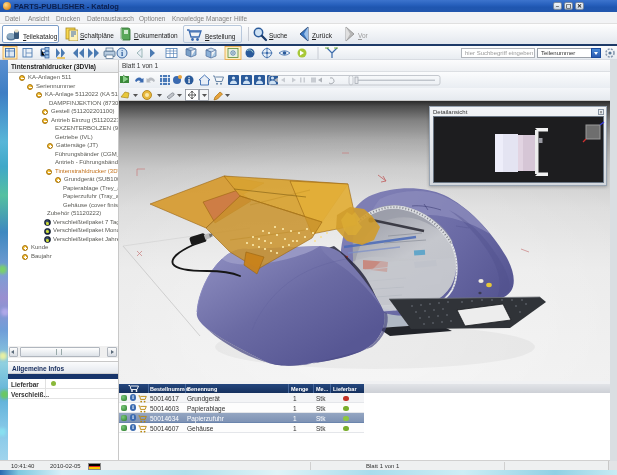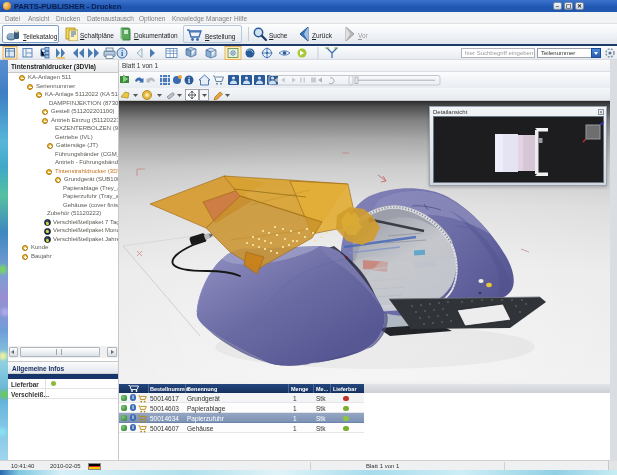--- a/index.html
+++ b/index.html
@@ -80,21 +80,21 @@
 .prow::after { content:"i"; position:absolute; left:11px; top:1px; width:6px; height:6.5px;
   background:#3a6ab0; color:#fff; border-radius:50%; font-size:5.5px; font-weight:bold;
   text-align:center; line-height:6.5px; font-family:"Liberation Serif"; }
 .cart { position:absolute; left:19px; top:1.5px; }
 </style>
 </head>
 <body>
 
 <div class="abs" id="titlebar">
   <div class="abs" style="left:3px;top:2px;width:8px;height:8px;border-radius:50%;background:radial-gradient(circle at 35% 35%,#ffd98a,#e89a30 60%,#9a5a10);"></div>
-  <div class="abs" id="titletext">PARTS-PUBLISHER - Drucken</div>
+  <div class="abs" id="titletext">PARTS-PUBLISHER - Katalog</div>
   <div class="abs winbtn" style="left:553px;">–</div>
   <div class="abs winbtn" style="left:564px;">▢</div>
   <div class="abs winbtn" style="left:575px;">✕</div>
 </div>
 
 <div class="abs" id="menubar">
   <span style="left:5px;">Datei</span>
   <span style="left:28px;">Ansicht</span>
   <span style="left:56px;">Drucken</span>
   <span style="left:87px;">Datenaustausch</span>

